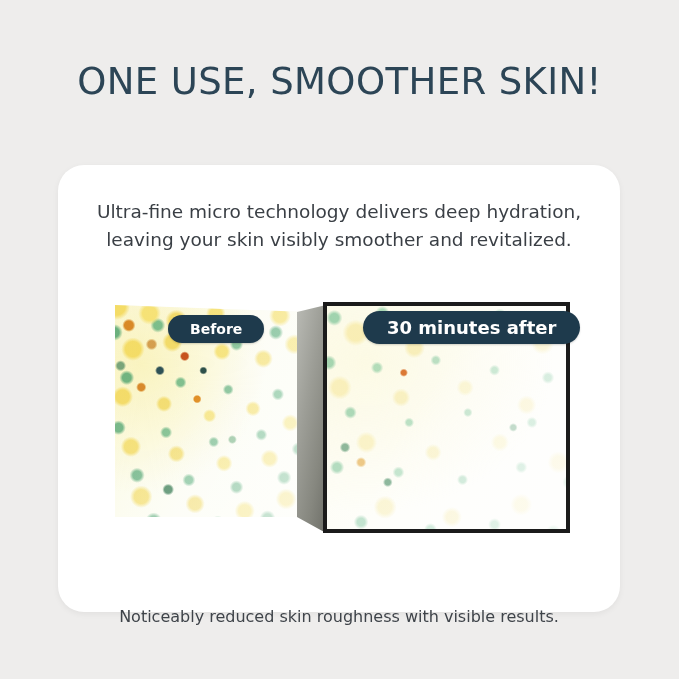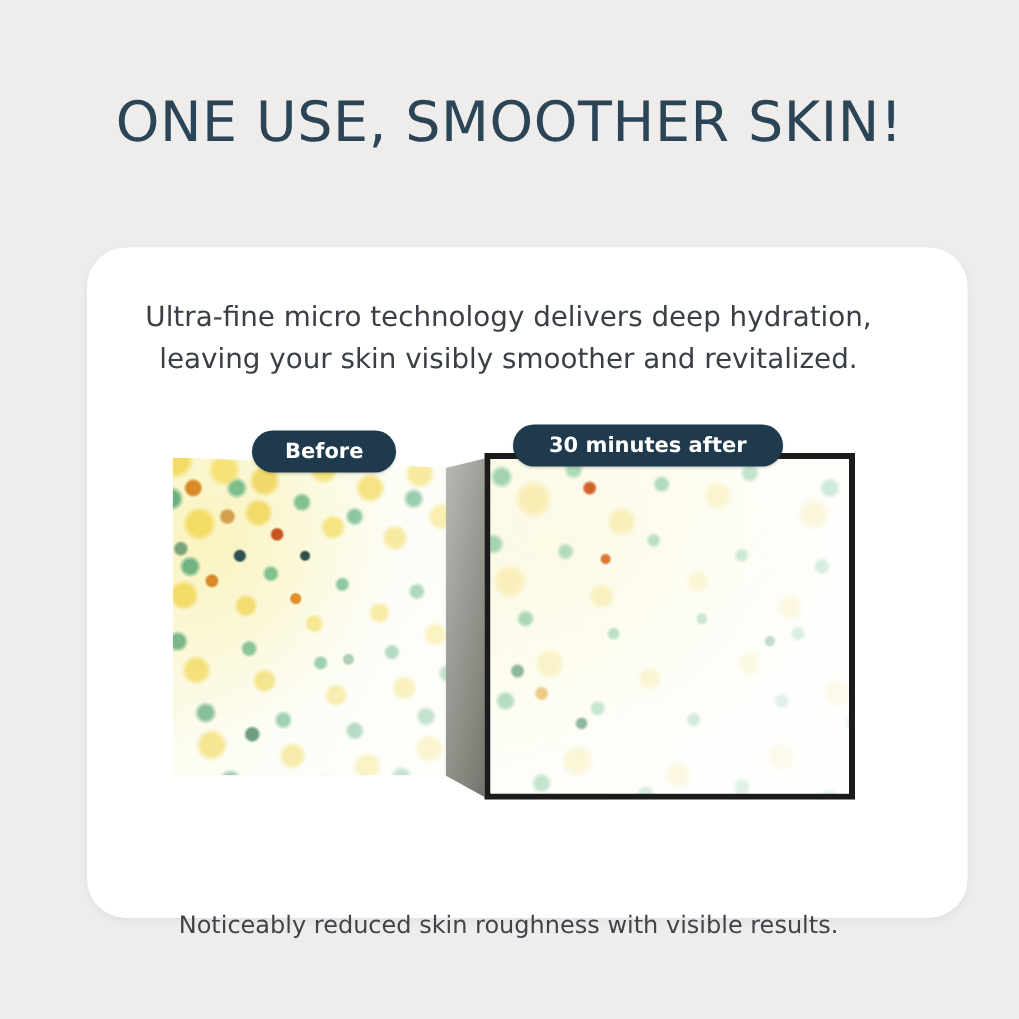--- a/index.html
+++ b/index.html
@@ -33,21 +33,20 @@
   
   .card {
     position: absolute;
     left: 58px;
     top: 165px;
     width: 562px;
     height: 447px;
     background: #ffffff;
     border-radius: 26px;
     box-shadow: 0 2px 6px rgba(0,0,0,0.055);
-    padding-left: 25px;
   }
 
   .subtitle {
     position: absolute;
     left: 0;
     top: 33px;
     width: 562px;
     text-align: center;
     font-size: 18.5px;
     line-height: 28px;
@@ -259,31 +258,32 @@
     position: absolute;
     background: #1e3a4c;
     color: #ffffff;
     font-family: "DejaVu Sans", sans-serif;
     font-weight: bold;
     border-radius: 999px;
     text-align: center;
     white-space: nowrap;
     z-index: 6;
     box-shadow: 0 1px 2px rgba(0,0,0,0.18);
+    margin-top: 28px;
   }
   .badge-before {
     left: 110px;
     top: 122px;
     font-size: 14px;
     padding: 6px 22px;
   }
   .badge-after {
-    left: 284px;
+    left: 305px;
     top: 118px;
-    font-size: 14px;
+    font-size: 18px;
     padding: 6px 24px;
   }
 </style>
 </head>
 <body>
 
 <div class="page-title">ONE USE, SMOOTHER SKIN!</div>
 
 <div class="card">
 

